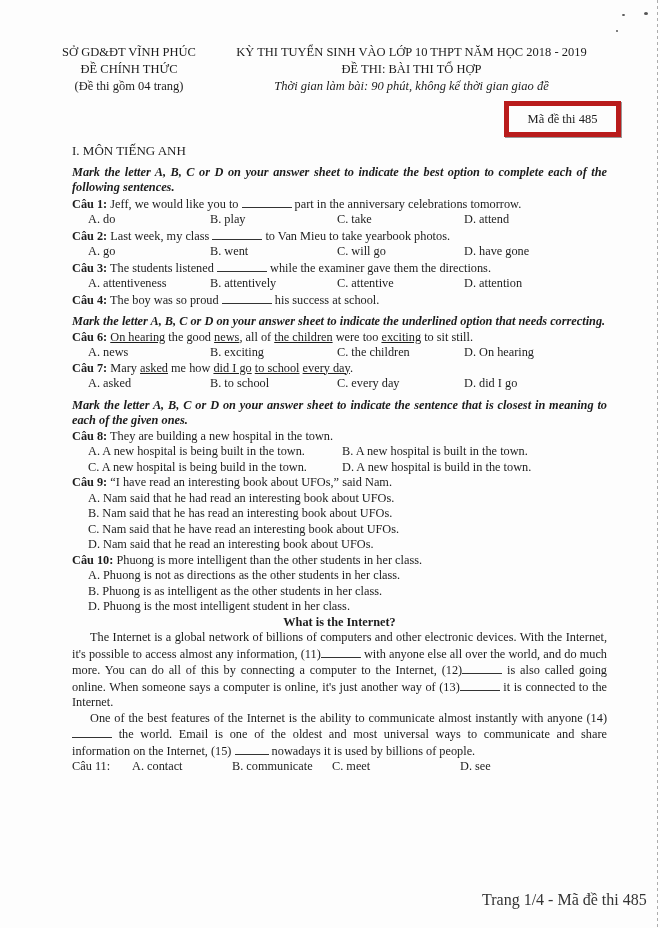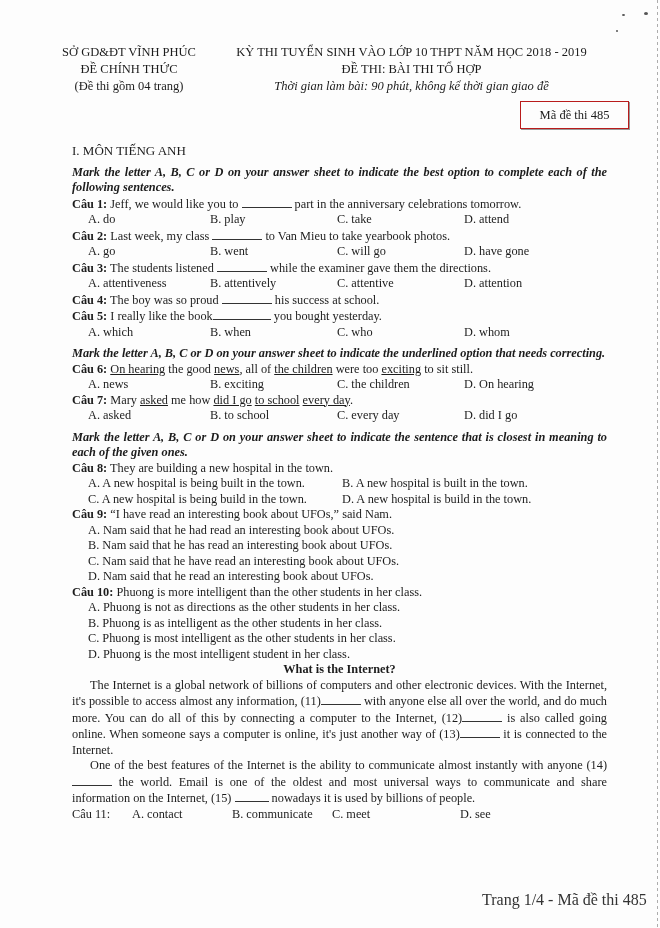--- a/index.html
+++ b/index.html
@@ -10,22 +10,22 @@
   }
   .page { position: absolute; left: 4px; top: 0; width: 660px; height: 928px; border-radius: 22px; }
   .edge { position: absolute; right: 6px; top: 0; width: 1px; height: 928px;
     background: repeating-linear-gradient(to bottom, #777 0 3px, transparent 3px 6px); opacity: .6; }
   .speck { position: absolute; background: #555; border-radius: 50%; }
   .hdr { position: absolute; font-size: 12.5px; white-space: nowrap; }
   .hdr-left { left: 50px; top: 44px; width: 150px; text-align: center; line-height: 17px; }
   .hdr-right { left: 210px; top: 44px; width: 395px; text-align: center; line-height: 17px; }
   .italic { font-style: italic; }
   .code-box { position: absolute; left: 500px; top: 101px; width: 107px; height: 26px;
-    border: 1px solid #b91c1c; box-shadow: 1px 1px 0 #999;
-    display: flex; align-items: center; justify-content: center; font-size: 12.5px; margin-left: 16px; }
+    border: 5px solid #b91c1c; box-shadow: 1px 1px 0 #999;
+    display: flex; align-items: center; justify-content: center; font-size: 12.5px; }
   .body { position: absolute; left: 68px; top: 133px; width: 535px; font-size: 12.3px; line-height: 15.5px; }
   .section-title { font-size: 13px; margin: 10px 0 6px 0; }
   .instr { font-style: italic; font-weight: bold; text-align: justify; }
   .q { margin: 0; }
   .q b { font-weight: bold; }
   .opts { display: flex; margin-left: 16px; }
   .opts span { display: inline-block; }
   .o1 { width: 122px; } .o2 { width: 127px; } .o3 { width: 127px; } .o4 { width: 130px; }
   .olist { margin-left: 16px; }
   .olist-2col { display: flex; margin-left: 16px; align-items: center; }
@@ -93,29 +93,20 @@
         <span class="o2">B. attentively</span>
         <span class="o3">C. attentive</span>
         <span class="o4">D. attention</span>
       </div>
     </div>
 
     <div>
       <div class="q"><b>Câu 4:</b> <span>The boy was so proud</span> <span class="blank" style="width:50px"></span> <span>his success at school.</span></div>
     </div>
 
-    <div>
-      <div class="q"><b>Câu 5:</b> <span>I really like the book</span><span class="blank" style="width:58px"></span> <span>you bought yesterday.</span></div>
-      <div class="opts">
-        <span class="o1">A. which</span>
-        <span class="o2">B. when</span>
-        <span class="o3">C. who</span>
-        <span class="o4">D. whom</span>
-      </div>
-    </div>
 
     <div class="instr" style="margin-top:6px">Mark the letter A, B, C or D on your answer sheet to indicate the underlined option that needs correcting.</div>
 
     <div>
       <div class="q"><b>Câu 6:</b> <span class="u">On hearing</span><span> the good </span><span class="u">news</span><span>, all of </span><span class="u">the children</span><span> were too </span><span class="u">exciting</span><span> to sit still.</span></div>
       <div class="opts">
         <span class="o1">A. news</span>
         <span class="o2">B. exciting</span>
         <span class="o3">C. the children</span>
         <span class="o4">D. On hearing</span>
@@ -151,21 +142,20 @@
       <div class="olist">A. Nam said that he had read an interesting book about UFOs.</div>
       <div class="olist">B. Nam said that he has read an interesting book about UFOs.</div>
       <div class="olist">C. Nam said that he have read an interesting book about UFOs.</div>
       <div class="olist">D. Nam said that he read an interesting book about UFOs.</div>
     </div>
 
     <div>
       <div class="q"><b>Câu 10:</b> <span>Phuong is more intelligent than the other students in her class.</span></div>
       <div class="olist">A. Phuong is not as directions as the other students in her class.</div>
       <div class="olist">B. Phuong is as intelligent as the other students in her class.</div>
-      <div class="olist">C. Phuong is most intelligent as the other students in her class.</div>
       <div class="olist">D. Phuong is the most intelligent student in her class.</div>
     </div>
 
     <div class="ptitle">What is the Internet?</div>
 
     <div class="para"><span>The Internet is a global network of billions of computers and other electronic devices. With the Internet, it's possible to access almost any information, (11)</span><span class="blank" style="width:40px"></span><span> with anyone else all over the world, and do much more. You can do all of this by connecting a computer to the Internet, (12)</span><span class="blank" style="width:40px"></span><span> is also called going online. When someone says a computer is online, it's just another way of (13)</span><span class="blank" style="width:40px"></span><span> it is connected to the Internet.</span></div>
 
     <div class="para"><span>One of the best features of the Internet is the ability to communicate almost instantly with anyone (14)</span><span class="blank" style="width:40px"></span><span> the world. Email is one of the oldest and most universal ways to communicate and share information on the Internet, (15) </span><span class="blank" style="width:34px"></span><span> nowadays it is used by billions of people.</span></div>
 
     <div class="opts" style="margin-left:0">

